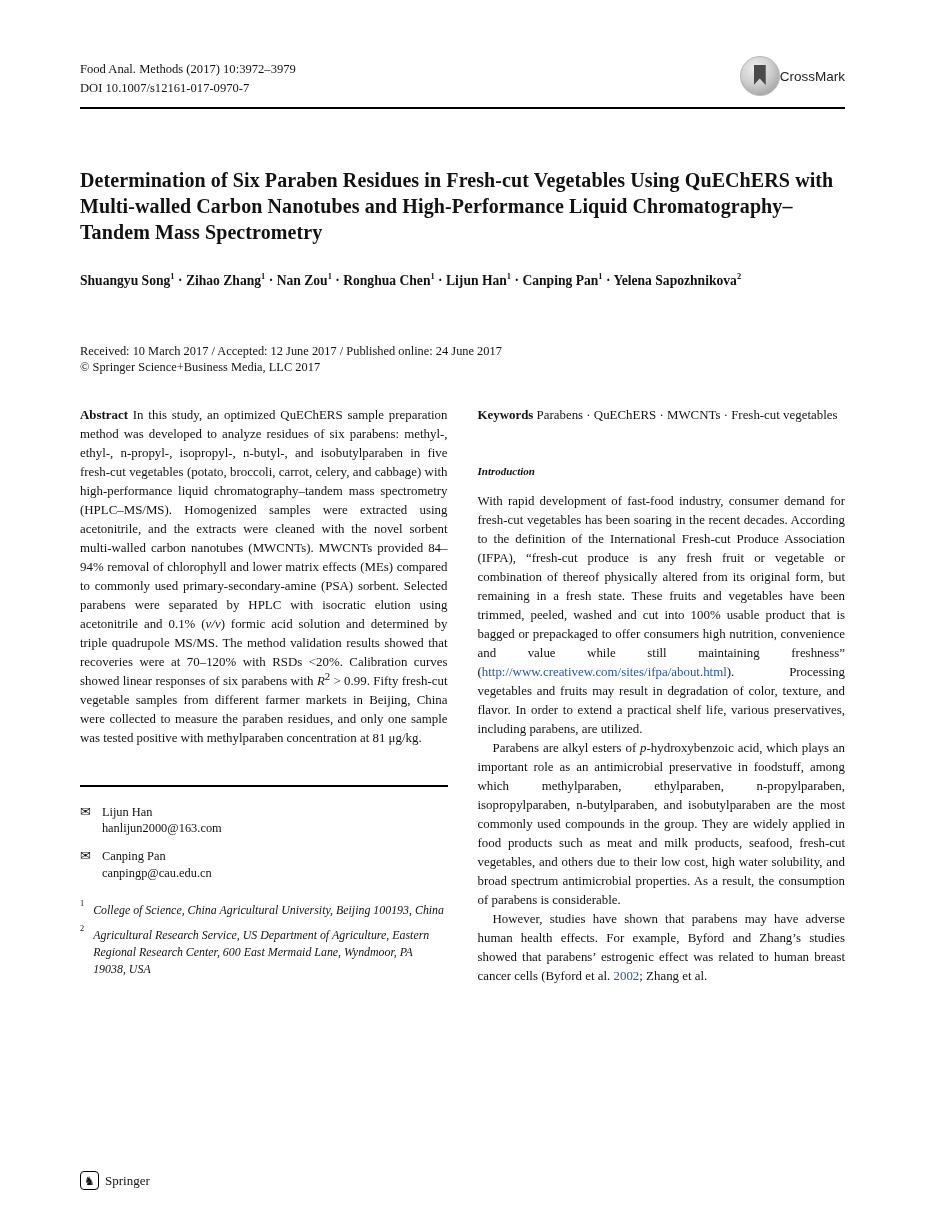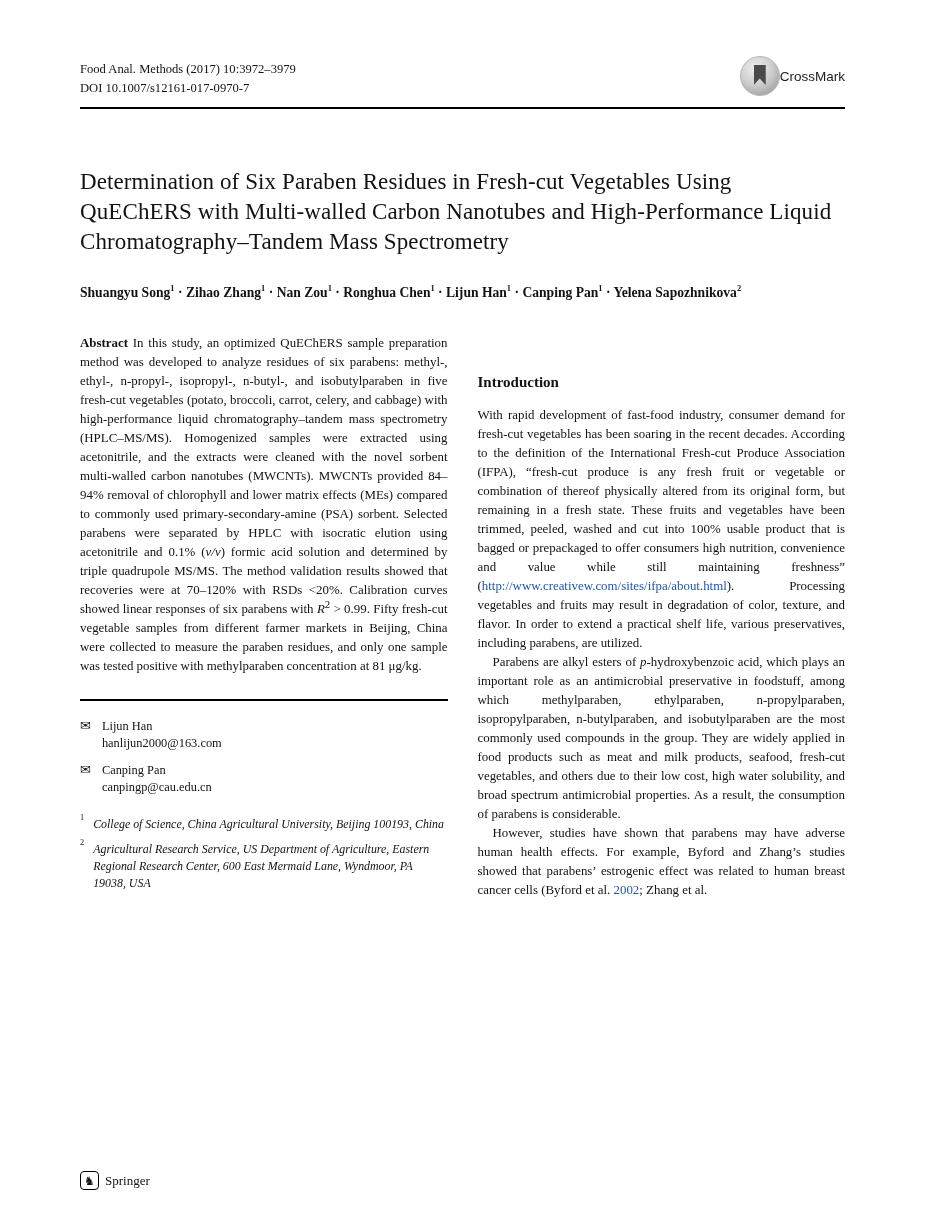--- a/index.html
+++ b/index.html
@@ -19,33 +19,33 @@
   .header-left{font-size:12.6px;line-height:1.5;}
   .header-rule{height:2.5px;background:#000;margin-top:9px;}
   .crossmark{display:flex;align-items:center;margin-top:-4px;cursor:pointer;}
   .cm-circle{position:relative;display:inline-block;width:38px;height:38px;border-radius:50%;
     background:radial-gradient(circle at 38% 30%, #efefef 0%, #cfcfcf 45%, #8e8e8e 100%);
     border:1px solid #b5b5b5;}
   .cm-ribbon{position:absolute;left:13px;top:8px;width:12px;height:20px;background:#4b4b4b;
     clip-path:polygon(0 0,100% 0,100% 100%,50% 68%,0 100%);}
   .cm-label{font-family:"Liberation Sans", sans-serif;font-size:13.5px;color:#1c1c1c;}
   
-  .title{margin:58px 0 0 0;font-size:23px;font-weight:normal;line-height:1.3;letter-spacing:.1px;}
+  .title{margin:58px 0 0 0;font-size:20px;font-weight:bold;line-height:1.3;letter-spacing:.1px;}
   .authors{margin-top:25px;font-size:13.6px;font-weight:bold;line-height:1.65;}
   .authors sup{font-size:.62em;font-weight:bold;}
   .meta{margin-top:50px;font-size:12.4px;line-height:1.35;}
   
   .columns{display:flex;gap:30px;margin-top:30px;}
   .col{width:368px;}
   .body-text, .body-para{font-size:12.9px;line-height:19px;text-align:justify;}
   .bold{font-weight:bold;}
   .col-left{display:flex;flex-direction:column;}
   .abstract{margin:0;}
   .keywords{margin:0;}
-  .section-heading{font-size:15px;font-weight:bold;margin:40px 0 15px 0;}
+  .section-heading{font-size:11px;font-weight:bold;margin:40px 0 15px 0;font-style:italic;}
   .body-para{margin:0;}
   .body-para.indent{text-indent:15px;}
   .link{color:#2457a5;cursor:pointer;}
   i{}
   sup{line-height:0;}
   
   .bottom-block{margin-top:auto;padding-top:0;}
   .corr-rule{height:1.5px;background:#000;margin-bottom:17px;}
   .corr-row{display:flex;gap:11px;margin-bottom:11px;}
   .env-icon{font-size:13px;line-height:1.3;}
@@ -77,20 +77,24 @@
         </span>
       <span class="cm-label">CrossMark</span>
     </div>
   </div>
   <div class="header-rule"></div>
 
   <h1 class="title">Determination of Six Paraben Residues in Fresh-cut Vegetables Using QuEChERS with Multi-walled Carbon Nanotubes and High-Performance Liquid Chromatography–Tandem Mass Spectrometry</h1>
 
   <div class="authors"><span>Shuangyu Song</span><sup>1</sup> · <span>Zihao Zhang</span><sup>1</sup> · <span>Nan Zou</span><sup>1</sup> · <span>Ronghua Chen</span><sup>1</sup> · <span>Lijun Han</span><sup>1</sup> · <span>Canping Pan</span><sup>1</sup> · <span>Yelena Sapozhnikova</span><sup>2</sup></div>
 
+  <div class="meta">
+    <div>Received: 10 March 2017 / Accepted: 12 June 2017 / Published online: 24 June 2017</div>
+    <div>© Springer Science+Business Media, LLC 2017</div>
+  </div>
 
   <div class="columns">
 
     <div class="col col-left">
       <p class="abstract body-text"><span class="bold">Abstract</span> <span><span>In this study, an optimized QuEChERS sample preparation method was developed to analyze residues of six parabens: methyl-, ethyl-, n-propyl-, isopropyl-, n-butyl-, and isobutylparaben in five fresh-cut vegetables (potato, broccoli, carrot, celery, and cabbage) with high-performance liquid chromatography–tandem mass spectrometry (HPLC–MS/MS). Homogenized samples were extracted using acetonitrile, and the extracts were cleaned with the novel sorbent multi-walled carbon nanotubes (MWCNTs). MWCNTs provided 84–94% removal of chlorophyll and lower matrix effects (MEs) compared to commonly used primary-secondary-amine (PSA) sorbent. Selected parabens were separated by HPLC with isocratic elution using acetonitrile and 0.1% (</span><i>v/v</i><span>) formic acid solution and determined by triple quadrupole MS/MS. The method validation results showed that recoveries were at 70–120% with RSDs &lt;20%. Calibration curves showed linear responses of six parabens with </span><i>R</i><sup>2</sup><span> &gt; 0.99. Fifty fresh-cut vegetable samples from different farmer markets in Beijing, China were collected to measure the paraben residues, and only one sample was tested positive with methylparaben concentration at 81 μg/kg.</span></span></p>
 
       <div class="bottom-block">
         <div class="corr-rule"></div>
         <div>
             <div class="corr-row">
@@ -115,20 +119,21 @@
             </div>
             <div class="affil-row">
               <sup>2</sup>
               <div class="affil-text">Agricultural Research Service, US Department of Agriculture, Eastern Regional Research Center, 600 East Mermaid Lane, Wyndmoor, PA 19038, USA</div>
             </div>
           </div>
       </div>
     </div>
 
     <div class="col col-right">
+      <p class="keywords body-text"><span class="bold">Keywords</span> <span>Parabens · QuEChERS · MWCNTs · Fresh-cut vegetables</span></p>
 
       <h2 class="section-heading">Introduction</h2>
 
       <div>
           <p class="body-para"><span>With rapid development of fast-food industry, consumer demand for fresh-cut vegetables has been soaring in the recent decades. According to the definition of the International Fresh-cut Produce Association (IFPA), “fresh-cut produce is any fresh fruit or vegetable or combination of thereof physically altered from its original form, but remaining in a fresh state. These fruits and vegetables have been trimmed, peeled, washed and cut into 100% usable product that is bagged or prepackaged to offer consumers high nutrition, convenience and value while still maintaining freshness” (</span><span class="link">http://www.creativew.com/sites/ifpa/about.html</span><span>). Processing vegetables and fruits may result in degradation of color, texture, and flavor. In order to extend a practical shelf life, various preservatives, including parabens, are utilized.</span></p>
           <p class="body-para indent"><span>Parabens are alkyl esters of </span><i>p</i><span>-hydroxybenzoic acid, which plays an important role as an antimicrobial preservative in foodstuff, among which methylparaben, ethylparaben, n-propylparaben, isopropylparaben, n-butylparaben, and isobutylparaben are the most commonly used compounds in the group. They are widely applied in food products such as meat and milk products, seafood, fresh-cut vegetables, and others due to their low cost, high water solubility, and broad spectrum antimicrobial properties. As a result, the consumption of parabens is considerable.</span></p>
           <p class="body-para indent"><span>However, studies have shown that parabens may have adverse human health effects. For example, Byford and Zhang’s studies showed that parabens’ estrogenic effect was related to human breast cancer cells (Byford et al. </span><span class="link">2002</span><span>; Zhang et al.</span></p>
         </div>
     </div>
 

